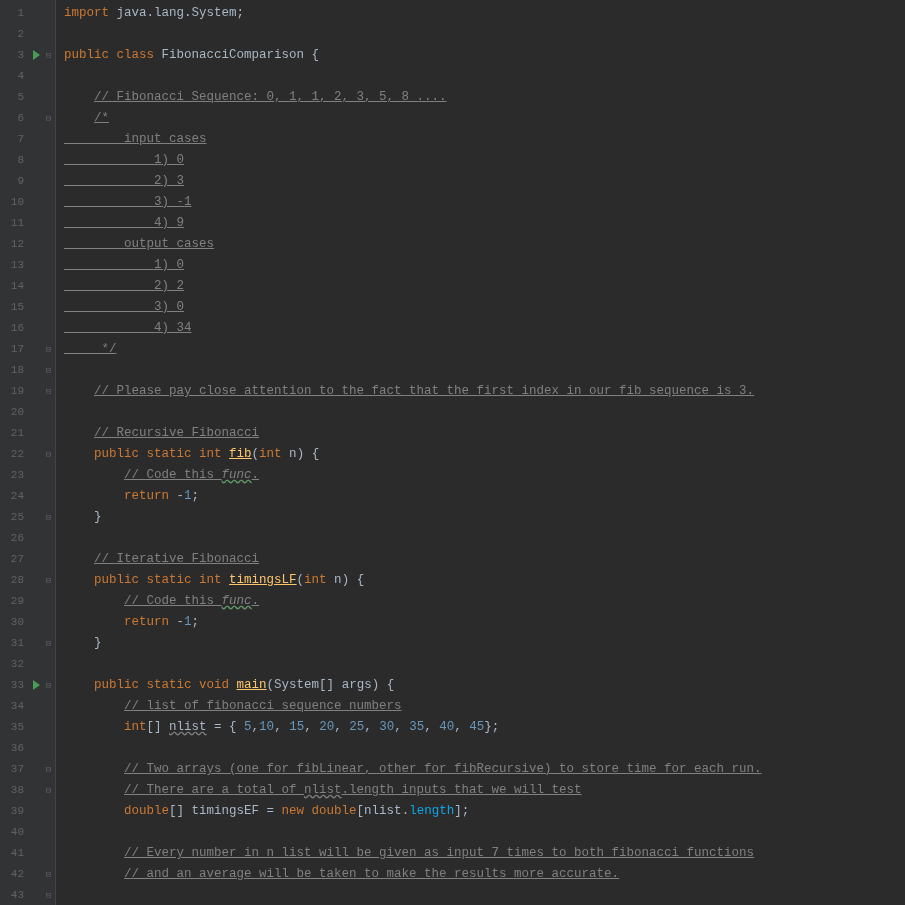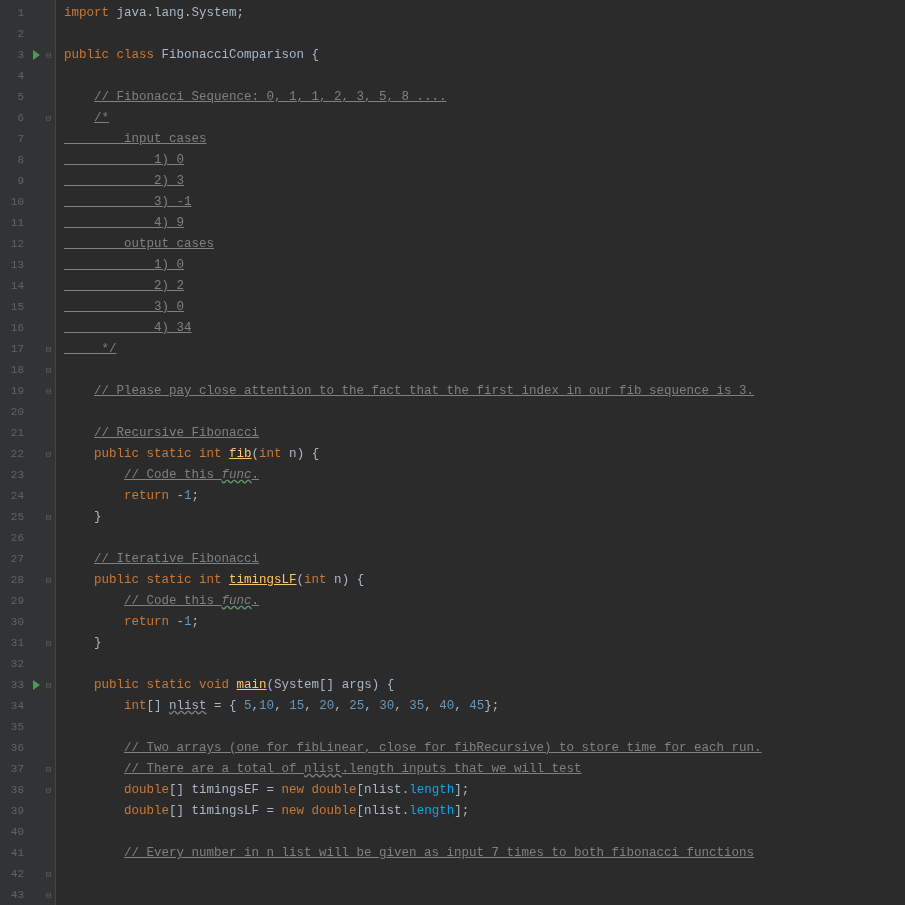--- a/index.html
+++ b/index.html
@@ -236,22 +236,23 @@
       <div class="code-line"><span>        </span><span class="kw">return </span><span class="punct">-</span><span class="num">1</span><span class="op">;</span></div>
       <div class="code-line"><span>    </span><span class="punct">}</span></div>
       <div class="code-line"></div>
       <div class="code-line"><span>    </span><span class="comment">// Iterative Fibonacci</span></div>
       <div class="code-line"><span>    </span><span class="kw">public </span><span class="kw">static </span><span class="kw">int </span><span class="fn">timingsLF</span><span class="punct">(</span><span class="kw">int </span><span class="param">n</span><span class="punct">)</span><span class="punct"> {</span></div>
       <div class="code-line"><span>        </span><span class="comment">// Code this </span><span class="comment typo">func</span><span class="comment">.</span></div>
       <div class="code-line"><span>        </span><span class="kw">return </span><span class="punct">-</span><span class="num">1</span><span class="op">;</span></div>
       <div class="code-line"><span>    </span><span class="punct">}</span></div>
       <div class="code-line"></div>
       <div class="code-line"><span>    </span><span class="kw">public </span><span class="kw">static </span><span class="kw">void </span><span class="fn">main</span><span class="punct">(</span><span class="cls">System</span><span class="punct">[] </span><span class="param">args</span><span class="punct">)</span><span class="punct"> {</span></div>
+      <div class="code-line"><span>        </span><span class="comment">// list of fibonacci sequence numbers</span></div>
       <div class="code-line"><span>        </span><span class="kw">int</span><span class="punct">[] </span><span class="warn">nlist</span><span class="punct"> = { </span><span class="num">5</span><span class="punct">,</span><span class="num">10</span><span class="punct">, </span><span class="num">15</span><span class="punct">, </span><span class="num">20</span><span class="punct">, </span><span class="num">25</span><span class="punct">, </span><span class="num">30</span><span class="punct">, </span><span class="num">35</span><span class="punct">, </span><span class="num">40</span><span class="punct">, </span><span class="num">45</span><span class="punct">}</span><span class="op">;</span></div>
       <div class="code-line"></div>
-      <div class="code-line"><span>        </span><span class="comment">// Two arrays (one for fibLinear, close for fibRecursive) to store time for each run.</span></div>
+      <div class="code-line"><span>        </span><span class="comment">// Two arrays (one for fibLinear, other for fibRecursive) to store time for each run.</span></div>
       <div class="code-line"><span>        </span><span class="comment">// There are a total of </span><span class="comment warn">nlist</span><span class="comment">.length inputs that we will test</span></div>
       <div class="code-line"><span>        </span><span class="kw">double</span><span class="punct">[] </span><span>timingsEF = </span><span class="kw">new </span><span class="kw">double</span><span class="punct">[</span><span>nlist</span><span class="punct">.</span><span class="field">length</span><span class="punct">]</span><span class="op">;</span></div>
-      <div class="code-line"><span>        </span><span class="kw">double</span><span class="punct">[] </span><span>timingsLF = </span><span class="kw">new </span><span class="kw">double</span><span class="punct">[</span><span>nlist</span><span class="punct">.</span><span class="field">length</span><span class="punct">]</span><span class="op">;</span></div>
       <div class="code-line"></div>
       <div class="code-line"><span>        </span><span class="comment">// Every number in n_list will be given as input 7 times to both fibonacci functions</span></div>
+      <div class="code-line"><span>        </span><span class="comment">// and an average will be taken to make the results more accurate.</span></div>
     </div>
 </div>
 
 </body></html>

